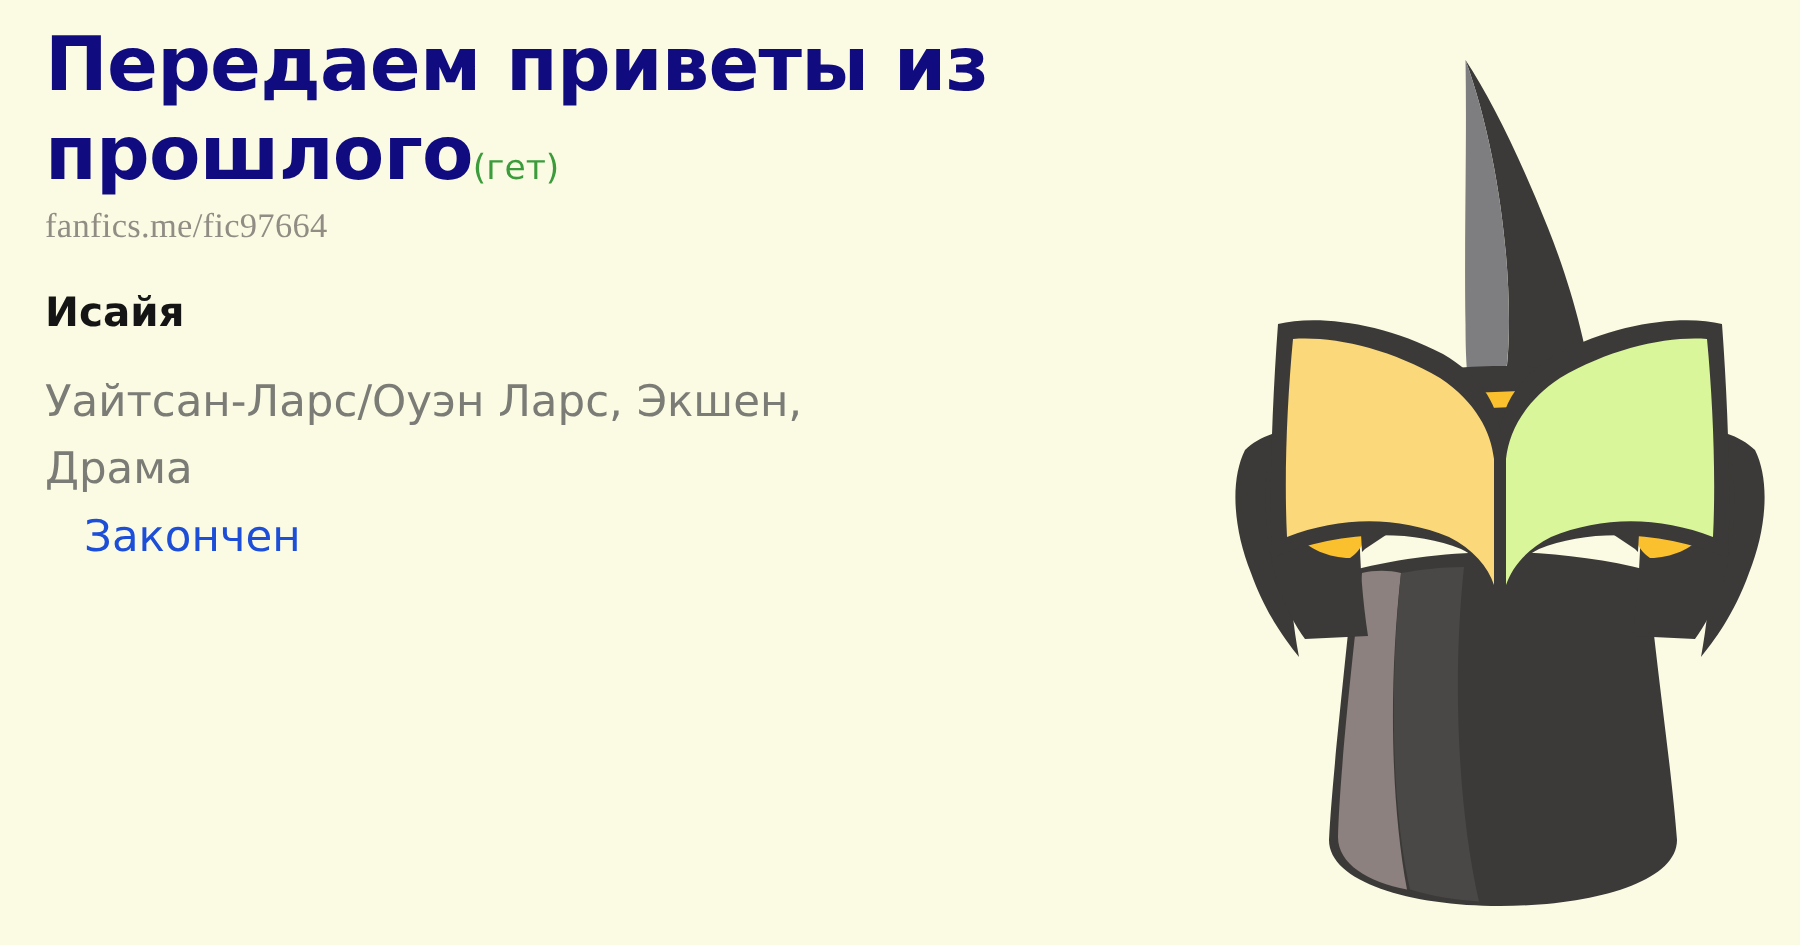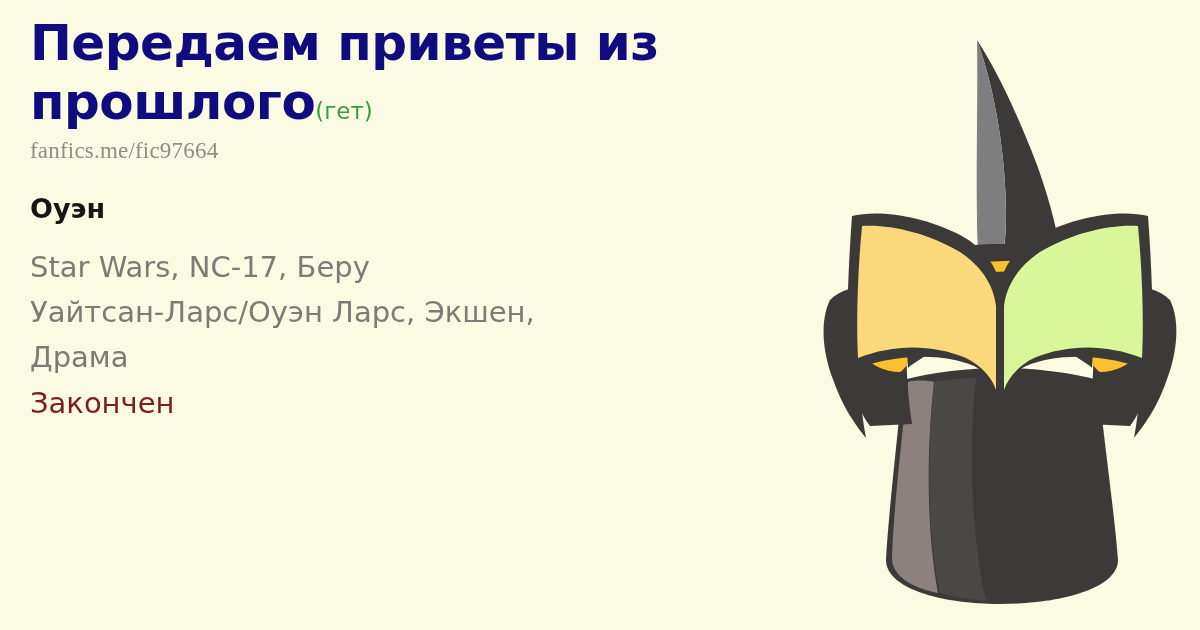--- a/index.html
+++ b/index.html
@@ -68,21 +68,21 @@
   }
 
   .meta-block {
     margin-top: 21px;
     font-family: "DejaVu Sans", sans-serif;
     font-size: 29px;
     line-height: 1.56;
     color: #7c7c77;
   }
   .meta-line { display: block; white-space: pre; }
-  .meta-line.status { color: #7f1d1d; }
+  .meta-line.status { color: #1d4ed8; margin-left: 26px; }
 
   
   .illo {
     position: absolute;
     left: 800px;
     top: 0px;
     width: 400px;
     height: 630px;
   }
   .illo svg { display: block; width: 400px; height: 630px; }
@@ -91,24 +91,23 @@
 <body>
 
 <div class="card">
 
   <div class="text-col">
 
     <h1 class="title-block"><span class="title-text">Передаем приветы из прошлого</span><span class="title-category">(гет)</span></h1>
 
     <div class="url-line">fanfics.me/fic97664</div>
 
-    <div class="author-line">Оуэн</div>
+    <div class="author-line">Исайя</div>
 
     <div class="meta-block">
-      <span class="meta-line">Star Wars, NC-17, Беру</span>
       <span class="meta-line">Уайтсан-Ларс/Оуэн Ларс, Экшен,</span>
       <span class="meta-line">Драма</span>
       <span class="meta-line status">Закончен</span>
     </div>
 
   </div>
 
   <div class="illo">
     <svg viewBox="0 0 400 630" xmlns="http://www.w3.org/2000/svg">
 

